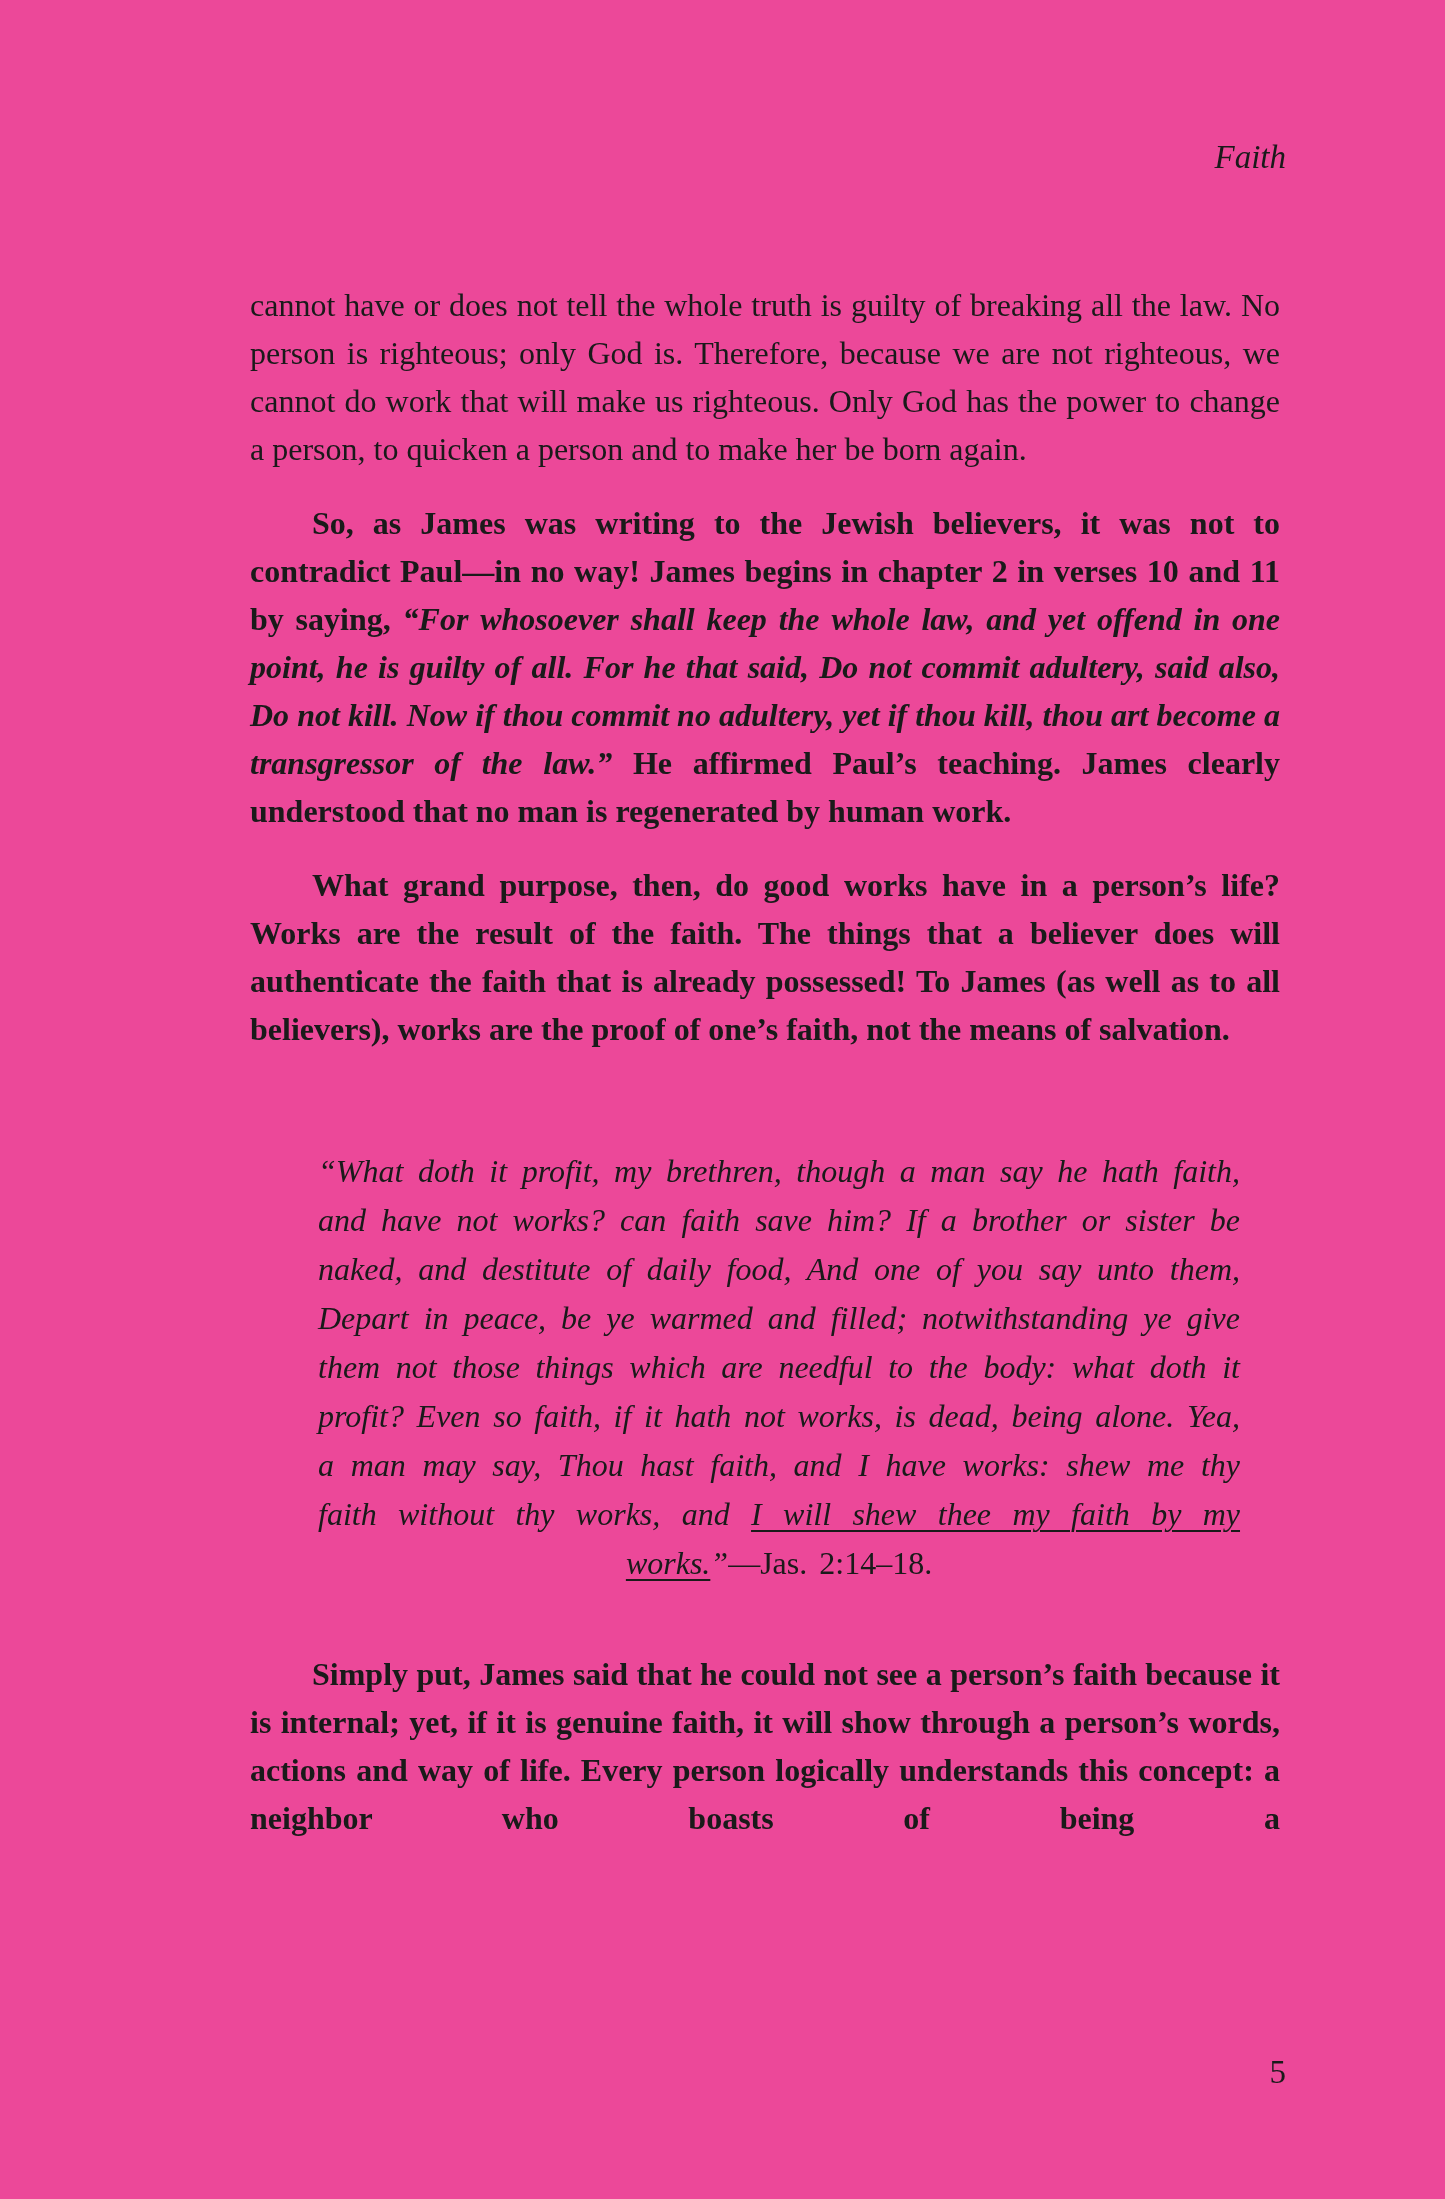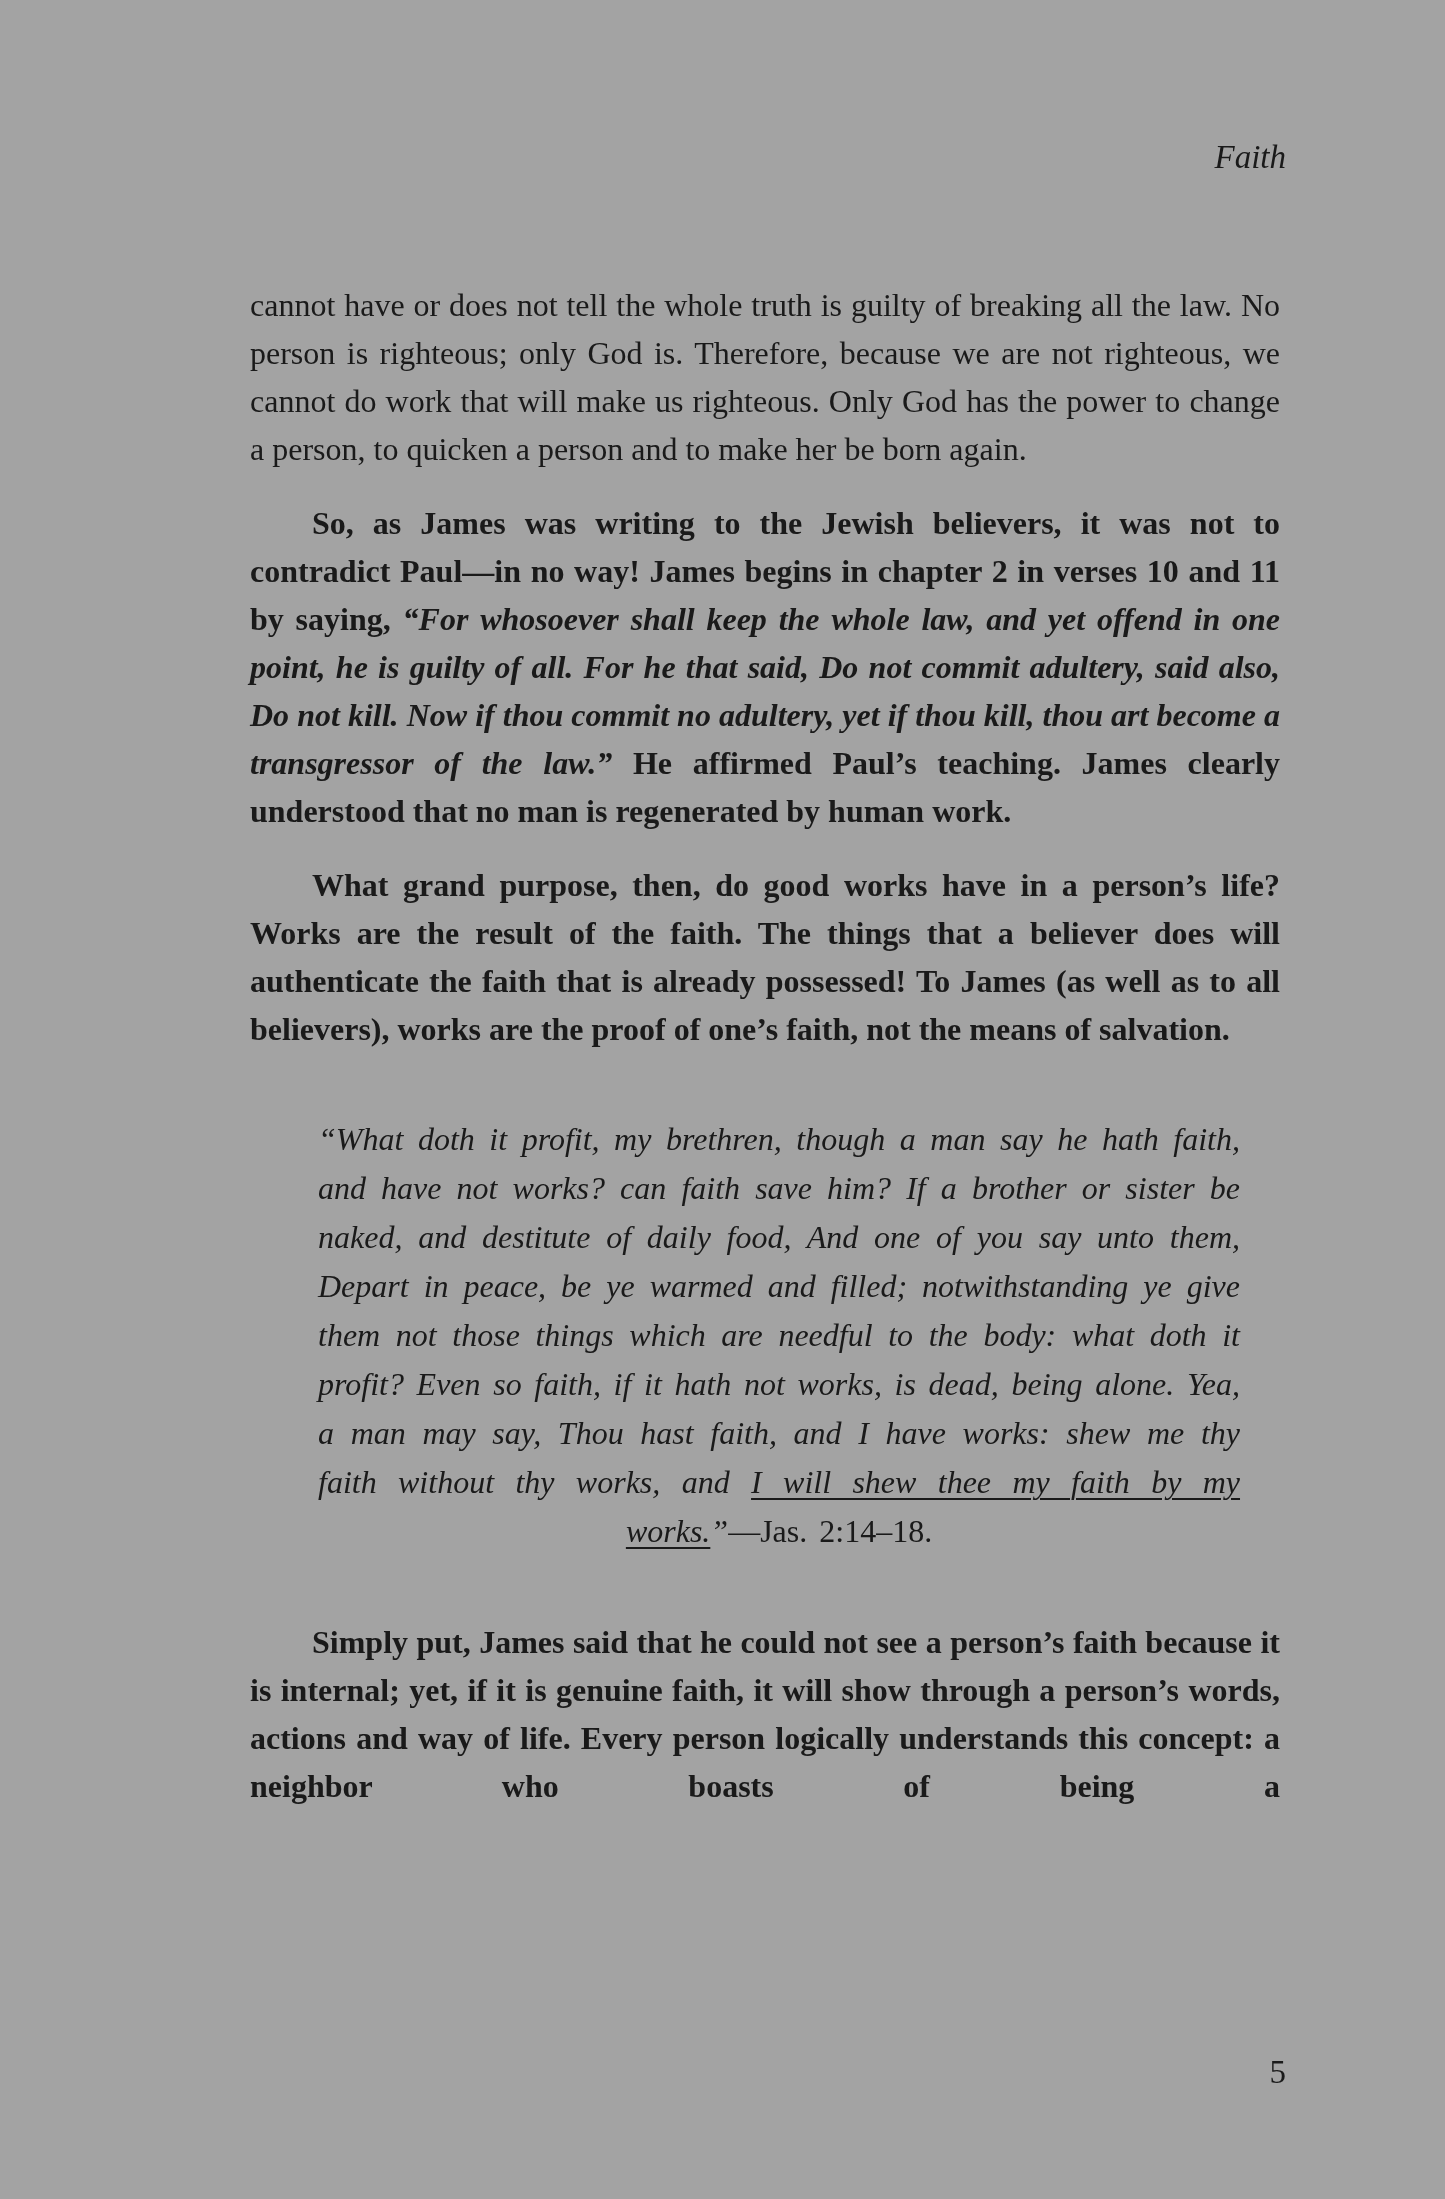--- a/index.html
+++ b/index.html
@@ -4,21 +4,21 @@
 <style>
   html, body {
     margin: 0;
     padding: 0;
     background: #ffffff;
   }
   .page {
     position: relative;
     width: 1445px;
     height: 2199px;
-    background: #a3a3a3;
+    background: #ec4899;
     color: #1a1a1a;
     font-family: "Liberation Serif", "DejaVu Serif", serif;
     overflow: hidden;
   }
   .running-head {
     position: absolute;
     top: 138px;
     left: 250px;
     width: 1036px;
     text-align: right;
@@ -39,21 +39,21 @@
     margin: 0 6px 26px 0;
   }
   .para.indent {
     text-indent: 62px;
     font-weight: bold;
   }
   .para.continues {
     text-align-last: justify;
   }
   .quote {
-    margin: 62px 46px 62px 68px;
+    margin: 94px 46px 62px 68px;
     font-style: italic;
     font-size: 32px;
     line-height: 49px;
     word-spacing: 4px;
     text-align: justify;
     text-align-last: center;
   }
   .it { font-style: italic; }
   .rm { font-style: normal; }
   .ul {

